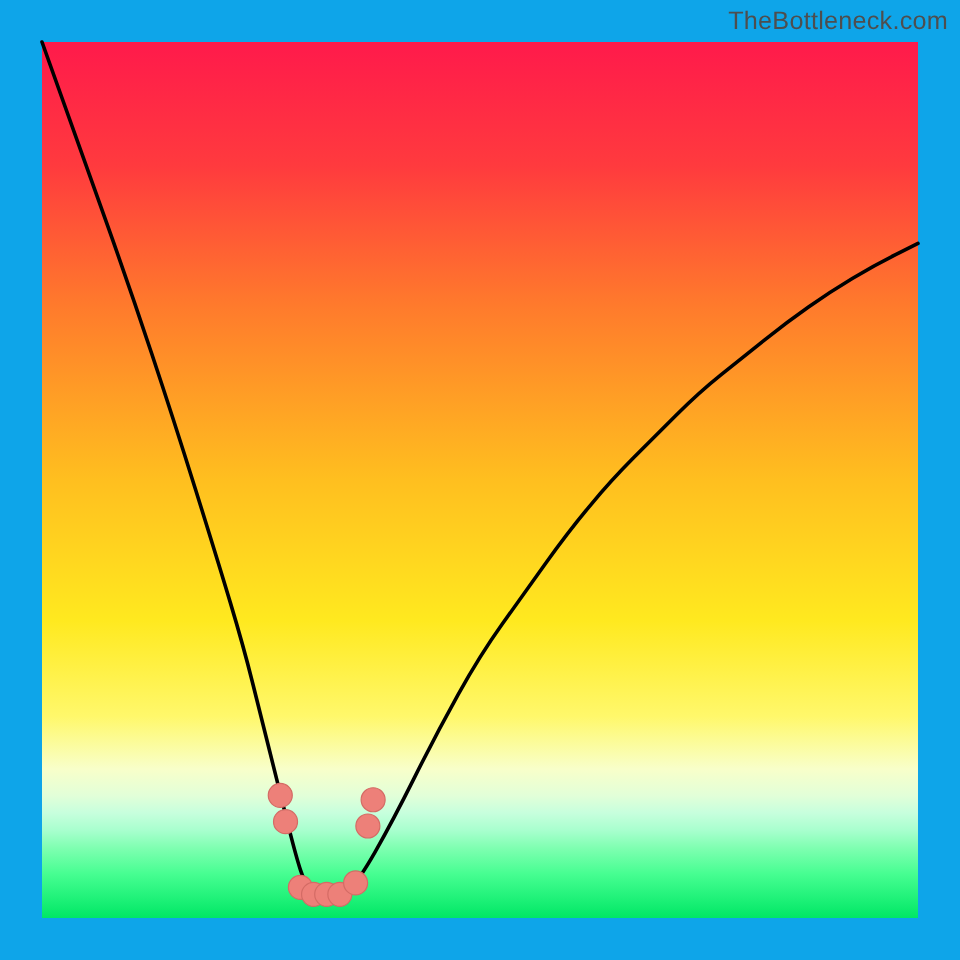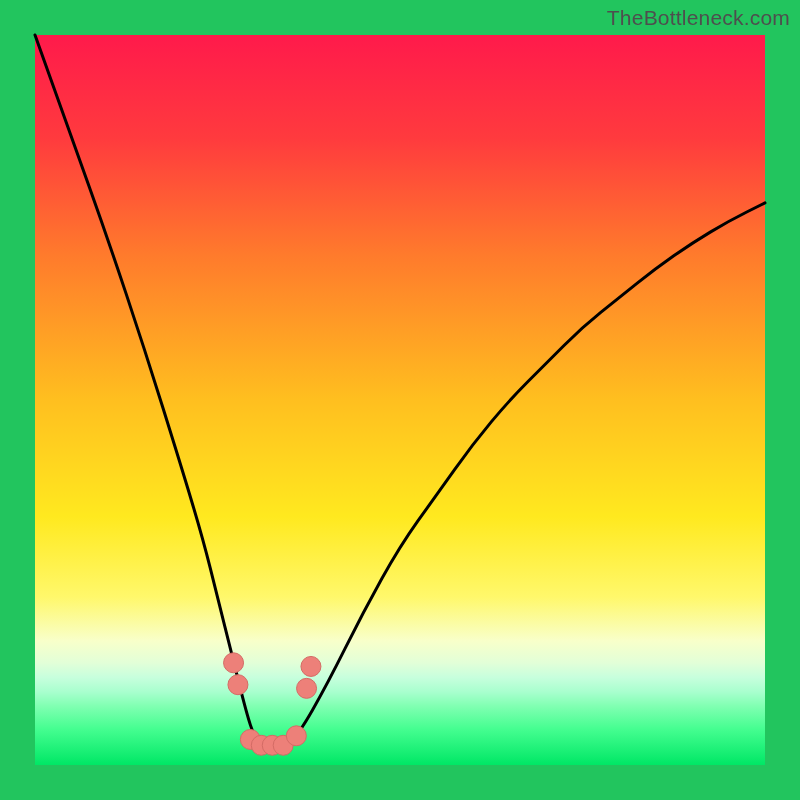--- a/index.html
+++ b/index.html
@@ -8,21 +8,21 @@
     width: 800px;
     height: 800px;
     overflow: hidden;
     background: #000;
     font-family: Arial, Helvetica, sans-serif;
   }
   .frame {
     position: absolute;
     left: 0; top: 0;
     width: 800px; height: 800px;
-    background: #22c55e;
+    background: #0ea5e9;
   }
   .plot-area {
     position: absolute;
     left: 35px;
     top: 35px;
     width: 730px;
     height: 730px;
   }
   .gradient {
     position: absolute;

